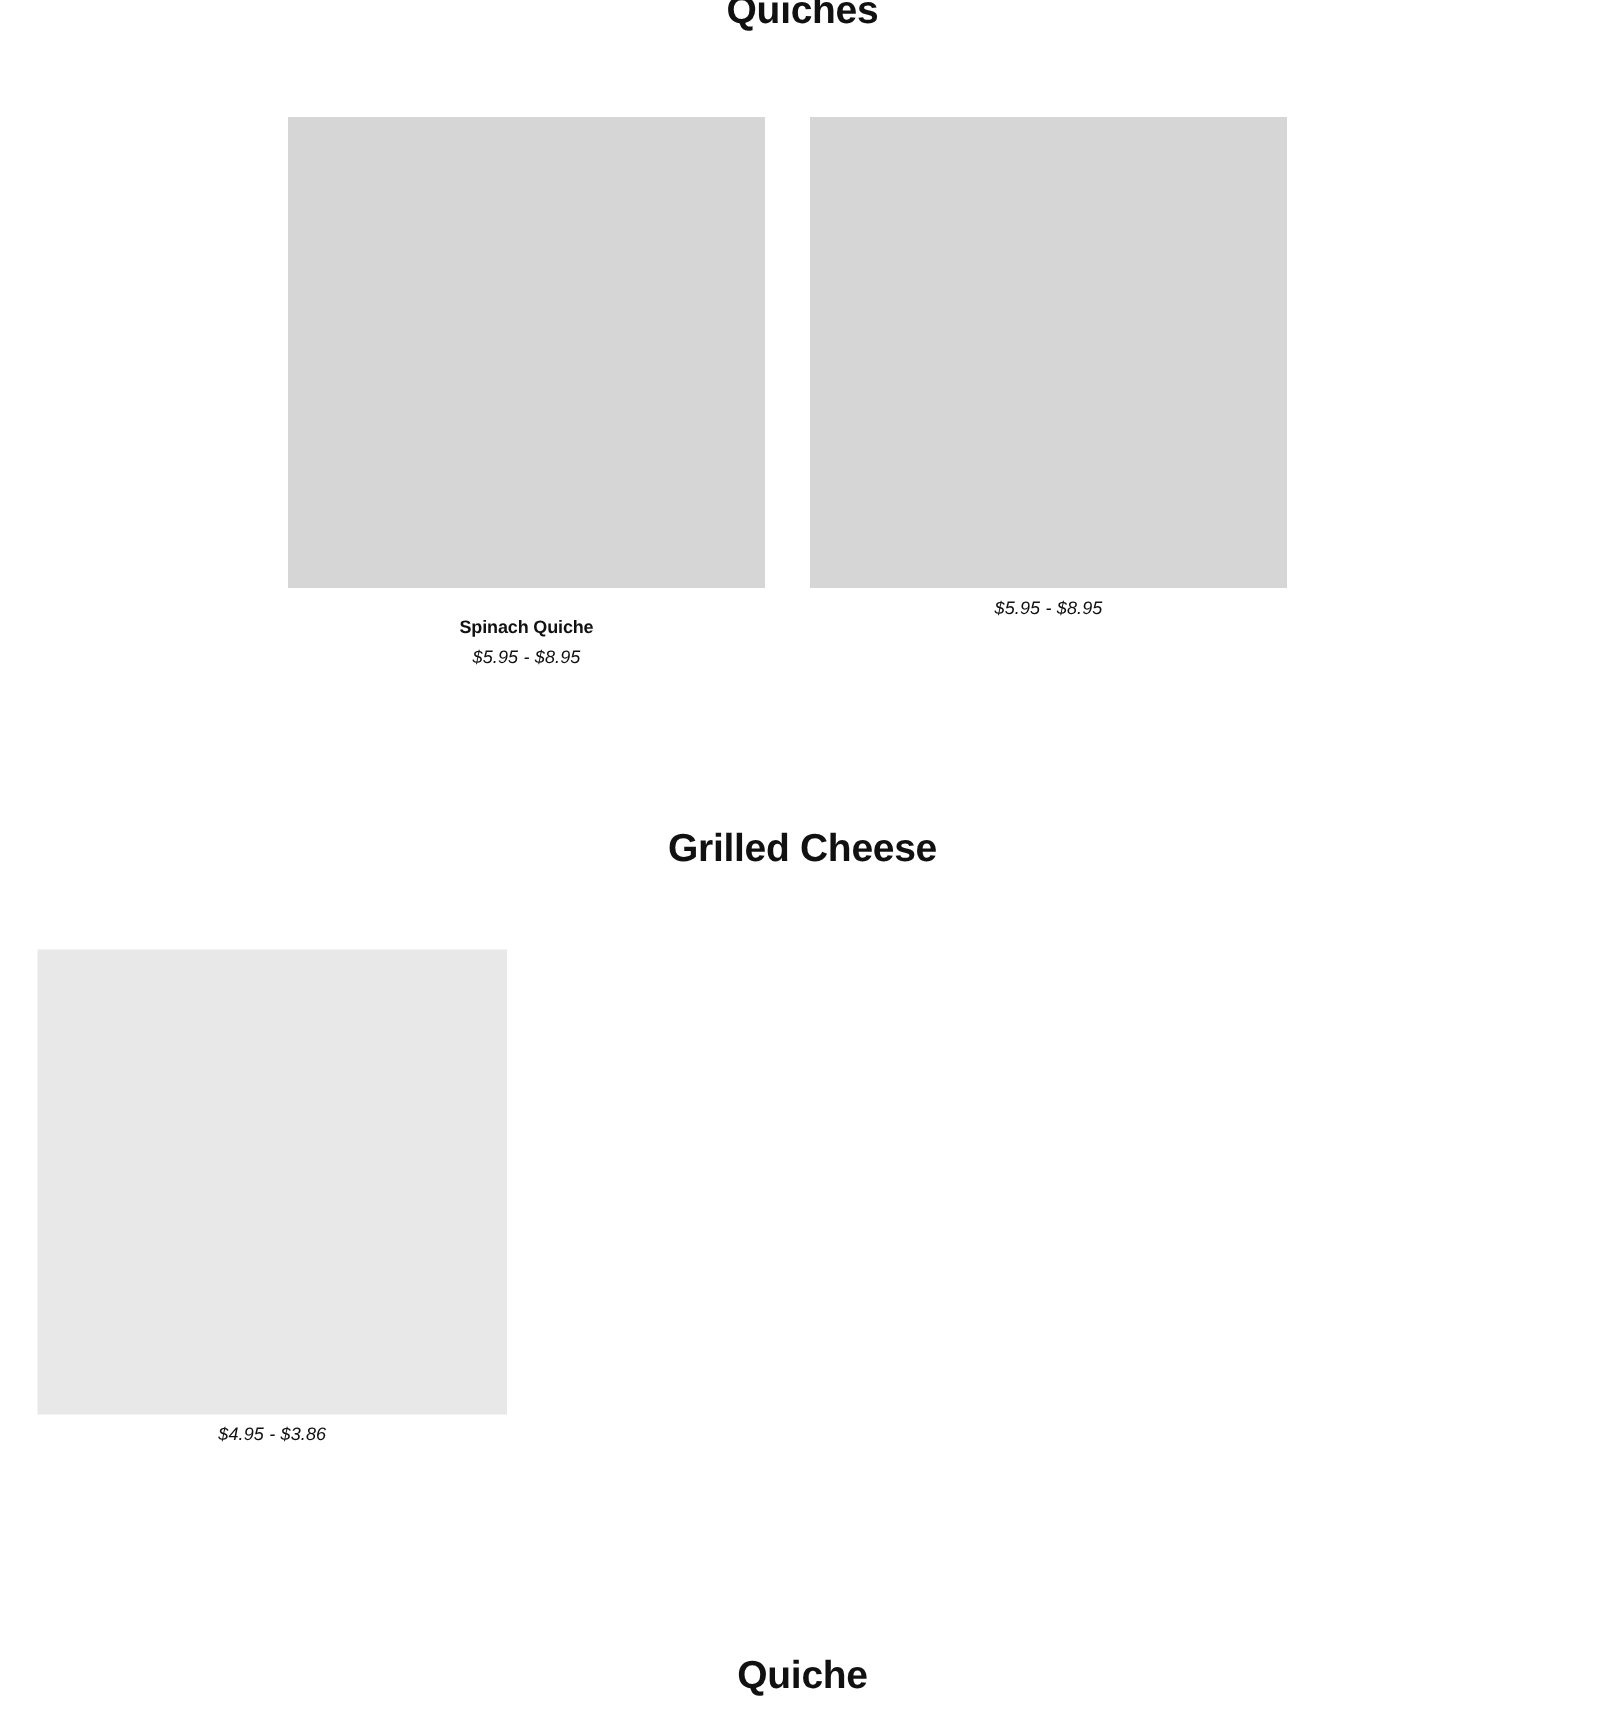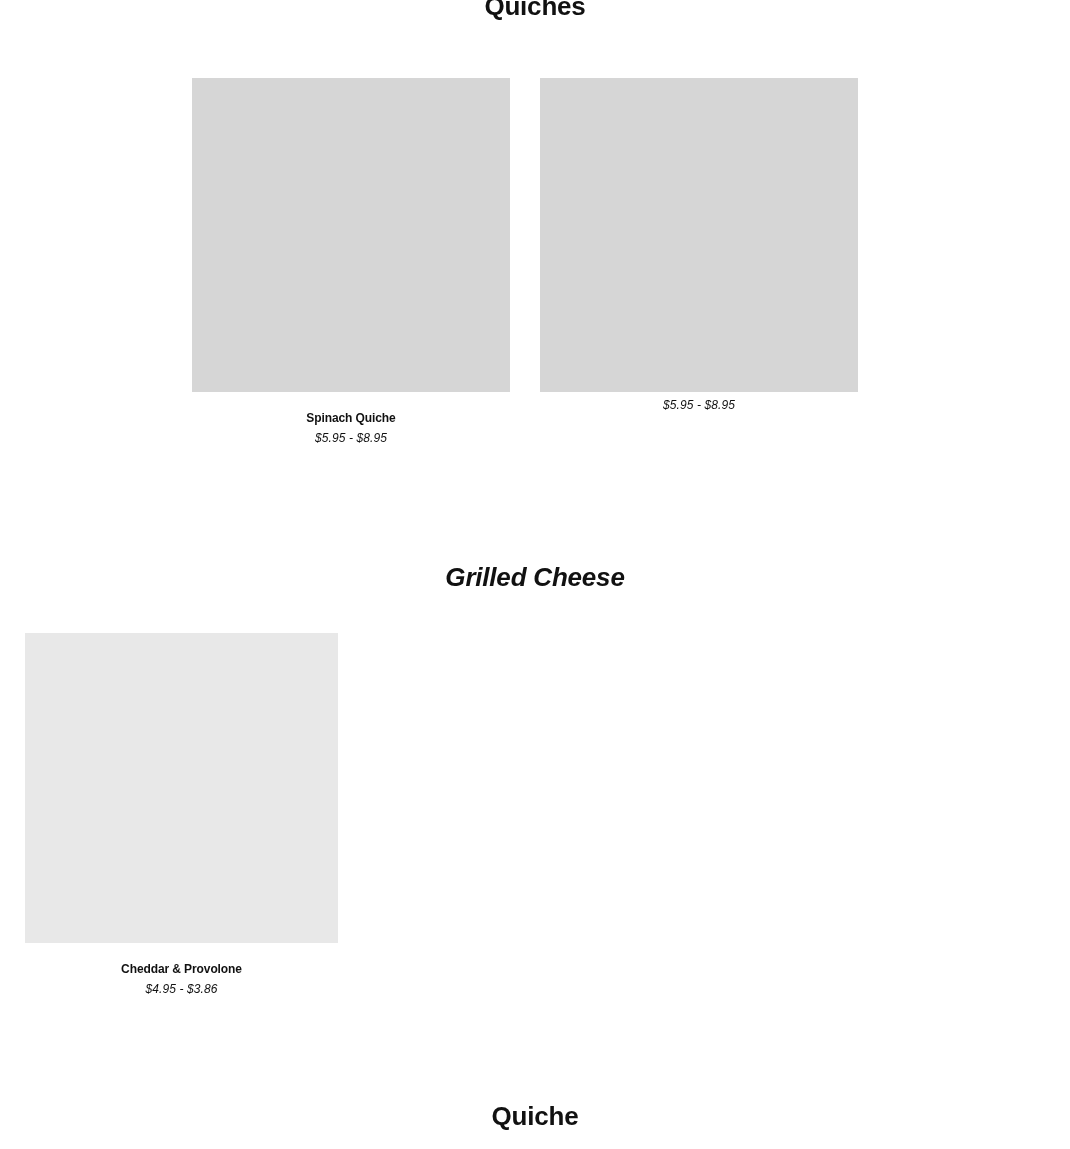--- a/index.html
+++ b/index.html
@@ -31,21 +31,21 @@
     text-align: center;
     font-size: 26px;
     font-weight: bold;
     letter-spacing: -0.2px;
     color: #111111;
     margin: 0;
     line-height: 1.1;
   }
 
   #heading-quiches        { top: -8px; }
-  #heading-grilled-cheese { top: 563px; font-style: italic; }
+  #heading-grilled-cheese { top: 551px; }
   #heading-salads         { top: 1102px; }
 
   
   .product-grid {
     position: absolute;
     display: flex;
   }
 
   #grid-quiches {
     top: 78px;
@@ -129,21 +129,20 @@
     </div>
 
   </div>
 
   <h2 class="section-heading" id="heading-grilled-cheese">Grilled Cheese</h2>
 
   <div class="product-grid" id="grid-grilled-cheese">
 
     <div class="product-card">
       <div class="product-image"></div>
-      <div class="product-title">Cheddar &amp; Provolone</div>
       <div class="product-price">$4.95 - $3.86</div>
     </div>
 
 
 
   </div>
 
   <h2 class="section-heading" id="heading-salads">Quiche</h2>
 
 </div>

